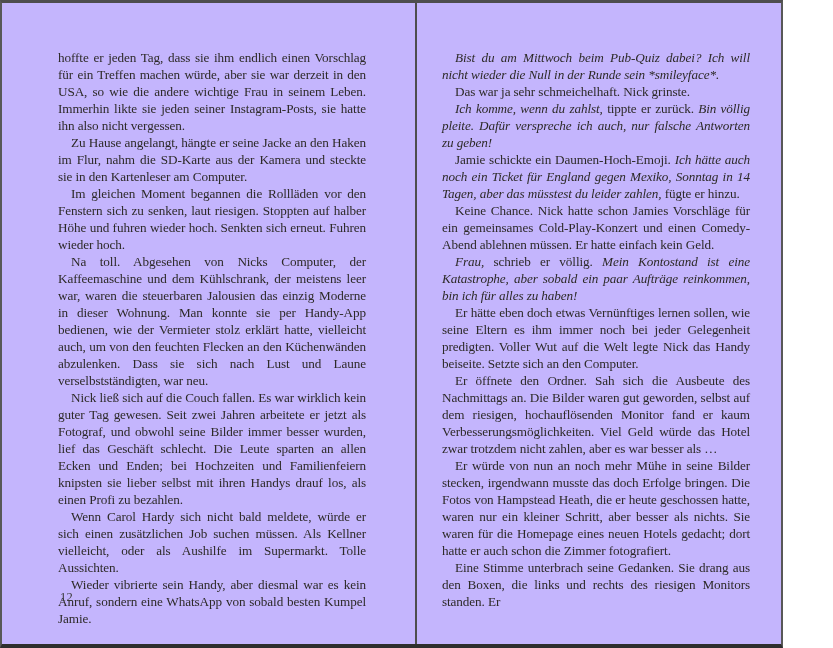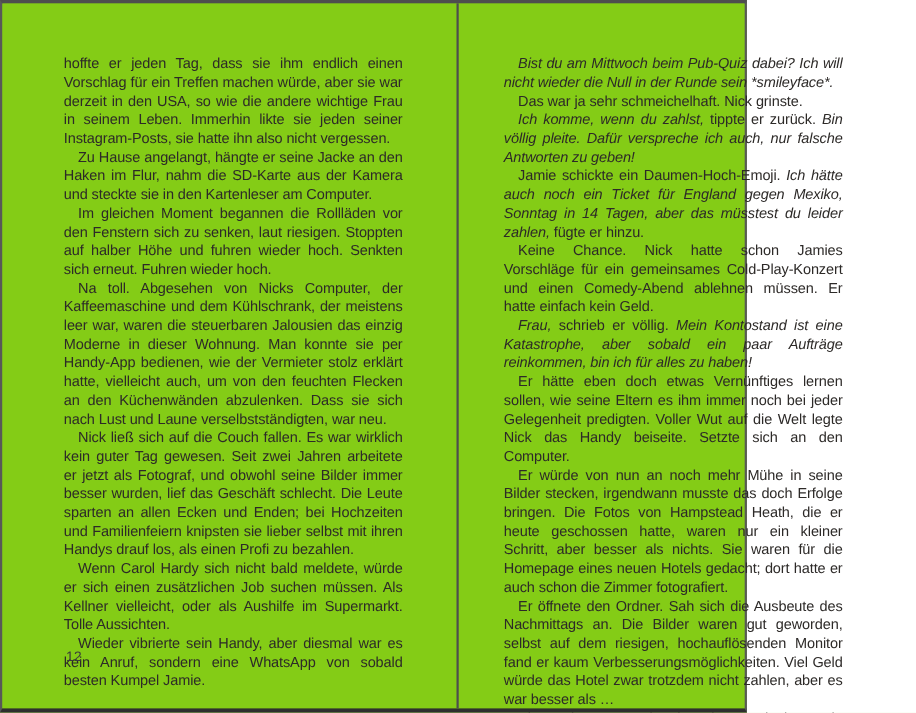--- a/index.html
+++ b/index.html
@@ -5,29 +5,29 @@
   html, body {
     margin: 0;
     padding: 0;
     background: #ffffff;
     width: 833px;
     height: 648px;
     overflow: hidden;
   }
   .spread {
     position: relative;
-    width: 679px;
+    width: 783px;
     height: 648px;
     box-sizing: border-box;
-    background: #84cc16;
+    background: #c4b5fd;
     border-top: 3px solid #4e4e4e;
     border-left: 2px solid #585858;
     border-right: 2px solid #585858;
     border-bottom: 4px solid #2e2e2e;
-    font-family: Liberation Sans, sans-serif;
+    font-family: Liberation Serif, serif;
     color: #2d2a28;
   }
   .gutter {
     position: absolute;
     left: 413px;
     top: 0;
     bottom: 0;
     width: 2px;
     background: #4e4e4e;
   }
@@ -35,21 +35,21 @@
     position: absolute;
     top: 46px;
     text-align: justify;
     font-size: 13.2px;
     line-height: 17px;
     letter-spacing: -0.1px;
     hyphens: auto;
     -webkit-hyphens: auto;
   }
   #left-text  { left: 56px;  width: 308px; }
-  #right-text { left: 456px; width: 308px; }
+  #right-text { left: 440px; width: 308px; }
   .para { margin: 0; padding: 0; }
   .para.indent { text-indent: 13px; }
   .em { font-style: italic; }
   .pageno {
     position: absolute;
     font-size: 12.5px;
     letter-spacing: 0.3px;
     color: #3a3a3a;
   }
   #pageno-left  { left: 58px;  top: 587px; }
@@ -71,22 +71,22 @@
     </div>
 
   <div class="textblock" id="right-text">
       <p class="para indent"><span class="em">Bist du am Mittwoch beim Pub-Quiz dabei? Ich will nicht wieder die Null in der Runde sein *smileyface*.</span></p>
       <p class="para indent"><span>Das war ja sehr schmeichelhaft. Nick grinste.</span></p>
       <p class="para indent"><span class="em">Ich komme, wenn du zahlst,</span><span> tippte er zurück. </span><span class="em">Bin völlig pleite. Dafür verspreche ich auch, nur falsche Antworten zu geben!</span></p>
       <p class="para indent"><span>Jamie schickte ein Daumen-Hoch-Emoji. </span><span class="em">Ich hätte auch noch ein Ticket für England gegen Mexiko, Sonntag in 14 Tagen, aber das müsstest du leider zahlen,</span><span> fügte er hinzu.</span></p>
       <p class="para indent"><span>Keine Chance. Nick hatte schon Jamies Vorschläge für ein gemeinsames Cold-Play-Konzert und einen Comedy-Abend ablehnen müssen. Er hatte einfach kein Geld.</span></p>
       <p class="para indent"><span class="em">Frau,</span><span> schrieb er völlig. </span><span class="em">Mein Kontostand ist eine Katastrophe, aber sobald ein paar Aufträge reinkommen, bin ich für alles zu haben!</span></p>
       <p class="para indent"><span>Er hätte eben doch etwas Vernünftiges lernen sollen, wie seine Eltern es ihm immer noch bei jeder Gelegenheit predigten. Voller Wut auf die Welt legte Nick das Handy beiseite. Setzte sich an den Computer.</span></p>
+      <p class="para indent"><span>Er öffnete den Ordner. Sah sich die Ausbeute des Nachmittags an. Die Bilder waren gut geworden, selbst auf dem riesigen, hochauflösenden Monitor fand er kaum Verbesserungsmöglichkeiten. Viel Geld würde das Hotel zwar trotzdem nicht zahlen, aber es war besser als …</span></p>
       <p class="para indent"><span>Er würde von nun an noch mehr Mühe in seine Bilder stecken, irgendwann musste das doch Erfolge bringen. Die Fotos von Hampstead Heath, die er heute geschossen hatte, waren nur ein kleiner Schritt, aber besser als nichts. Sie waren für die Homepage eines neuen Hotels gedacht; dort hatte er auch schon die Zimmer fotografiert.</span></p>
-      <p class="para indent"><span>Er öffnete den Ordner. Sah sich die Ausbeute des Nachmittags an. Die Bilder waren gut geworden, selbst auf dem riesigen, hochauflösenden Monitor fand er kaum Verbesserungsmöglichkeiten. Viel Geld würde das Hotel zwar trotzdem nicht zahlen, aber es war besser als …</span></p>
       <p class="para indent"><span>Eine Stimme unterbrach seine Gedanken. Sie drang aus den Boxen, die links und rechts des riesigen Monitors standen. Er</span></p>
     </div>
 
   <span class="pageno" id="pageno-left">12</span>
 
 
   <div class="gutter"></div>
 
 </div>
 

